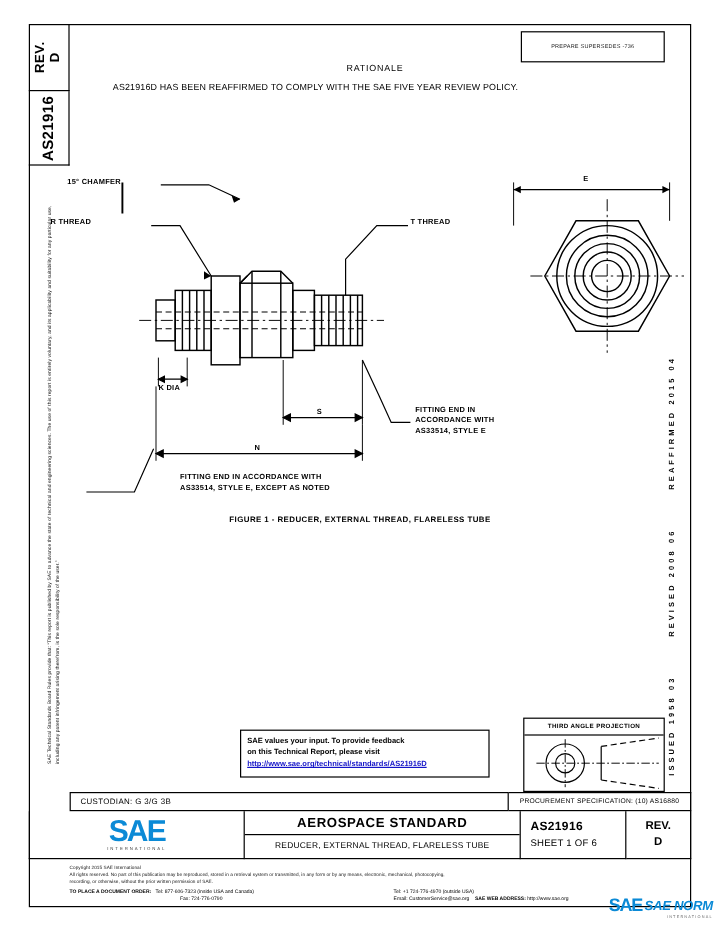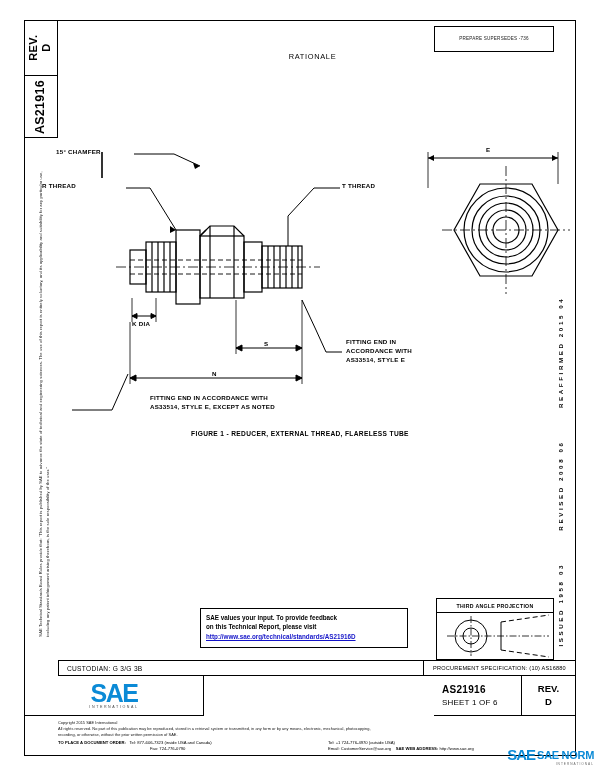--- a/index.html
+++ b/index.html
@@ -196,21 +196,21 @@
   .f-grid { display:flex; margin-top:2px; }
   .f-left { width:270px; font-size:4.2px; line-height:1.55; }
   .f-right { flex:1; font-size:4.2px; line-height:1.55; }
   .f-b { font-weight:bold; }
 
   .footer-logo {
     position:absolute; right:6px; top:746px;
     display:flex; align-items:center; gap:2px;
   }
   .fl-mark { font-size:15px; font-weight:bold; color:#0b8ad6; letter-spacing:-1px; }
-  .fl-txt  { font-size:11px; font-weight:bold; color:#0b8ad6; letter-spacing:-.3px; }
+  .fl-txt  { font-size:11px; font-weight:bold; color:#0b8ad6; letter-spacing:-.3px;font-style:italic; }
   .fl-sub  { position:absolute; right:6px; top:762px; font-size:3.2px;
              letter-spacing:1px; color:#6a6a6a; }
 </style>
 </head>
 <body>
 
 <div id="sheet">
 
   <div class="frame-outer"></div>
 
@@ -225,20 +225,21 @@
 
   <div class="dates-vert">
     <span>ISSUED 1958 03</span>
     <span>REVISED 2008 06</span>
     <span>REAFFIRMED 2015 04</span>
   </div>
 
   <div class="supersede-box">PREPARE SUPERSEDES -736</div>
 
   <div class="rationale-head">RATIONALE</div>
+  <div class="rationale-body">AS21916D HAS BEEN REAFFIRMED TO COMPLY WITH THE SAE FIVE YEAR REVIEW POLICY.</div>
 
   <div class="fig">
     <svg width="552" height="320" viewBox="0 0 552 320">
       <g stroke="#000" fill="none" stroke-width="1.2">
 
         <line x1="78" y1="22" x2="78" y2="48" stroke-width="1.6"></line>
 
         <rect x="176" y="106" width="44" height="62"></rect>
 
         <rect x="152" y="100" width="24" height="74"></rect>
@@ -375,20 +376,24 @@
   <div class="tb">
     <div class="tb-row1">
       <div class="tb-cust">CUSTODIAN: G 3/G 3B</div>
       <div class="tb-proc">PROCUREMENT SPECIFICATION: (10) AS16880</div>
     </div>
     <div class="tb-row2">
       <div class="tb-logo">
         <div class="sae-logo">SAE</div>
         <div class="sae-sub">INTERNATIONAL</div>
       </div>
+      <div class="tb-mid">
+        <div class="tb-as">AEROSPACE STANDARD</div>
+        <div class="tb-title">REDUCER, EXTERNAL THREAD, FLARELESS TUBE</div>
+      </div>
       <div class="tb-num">
         <div class="tb-num-a">AS21916</div>
         <div class="tb-num-b">SHEET 1 OF 6</div>
       </div>
       <div class="tb-rev">
         <div>REV.</div>
         <div>D</div>
       </div>
     </div>
   </div>

